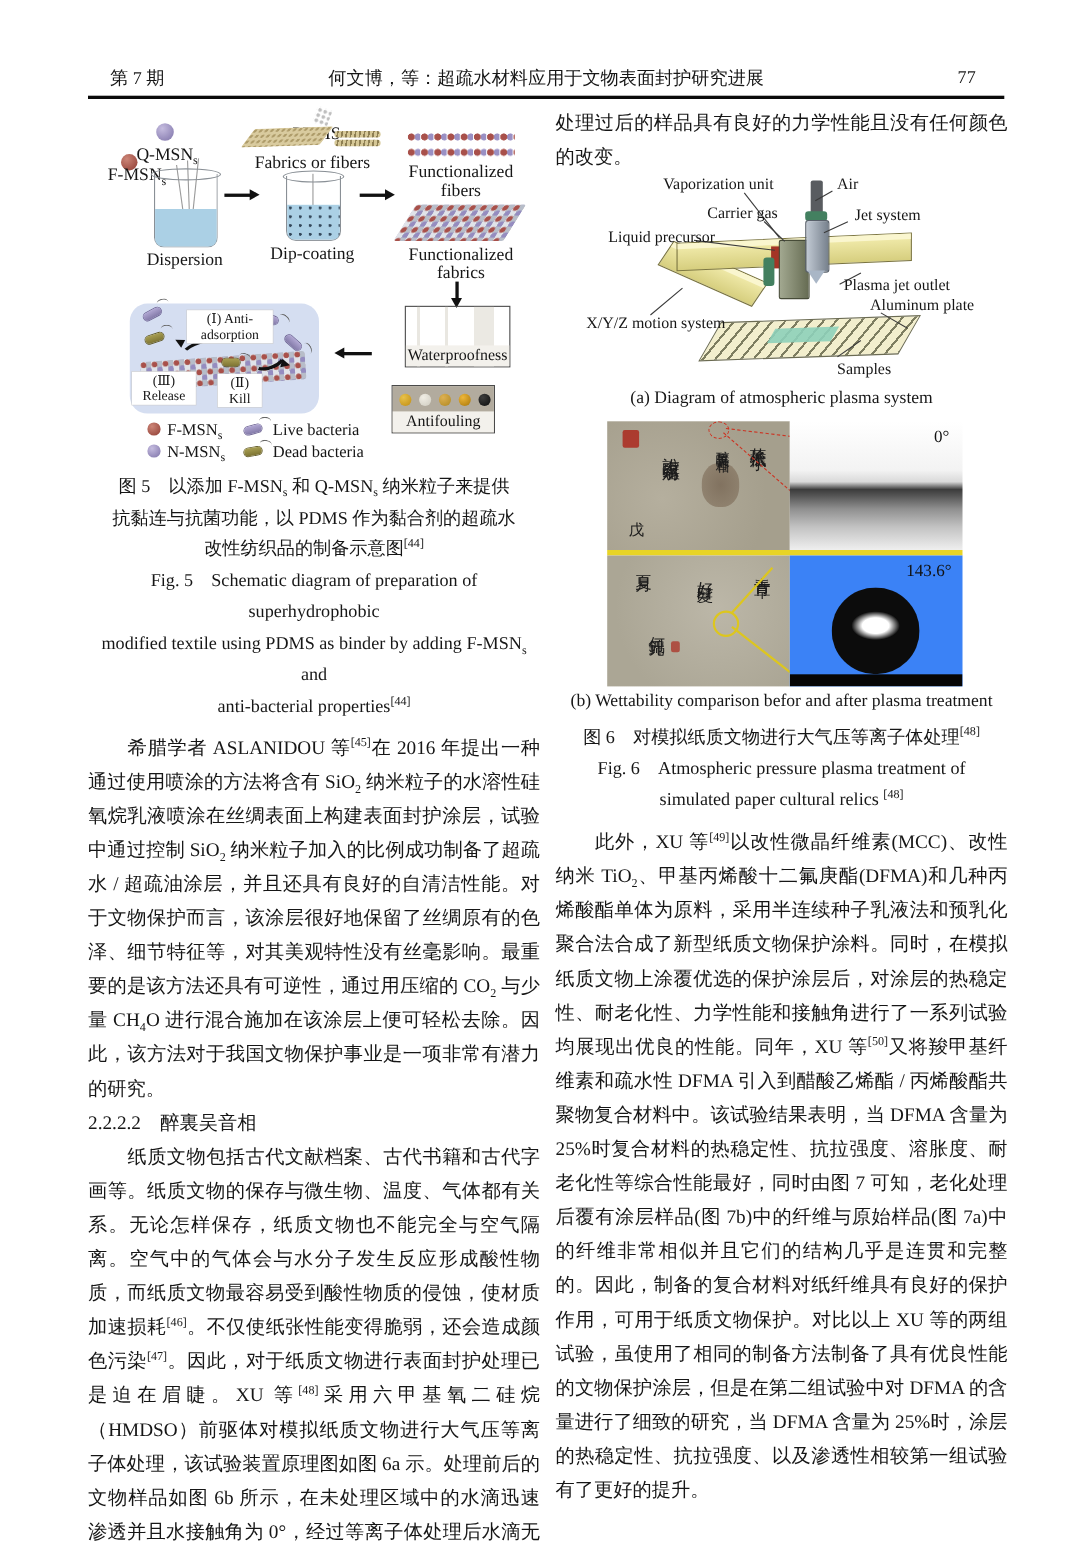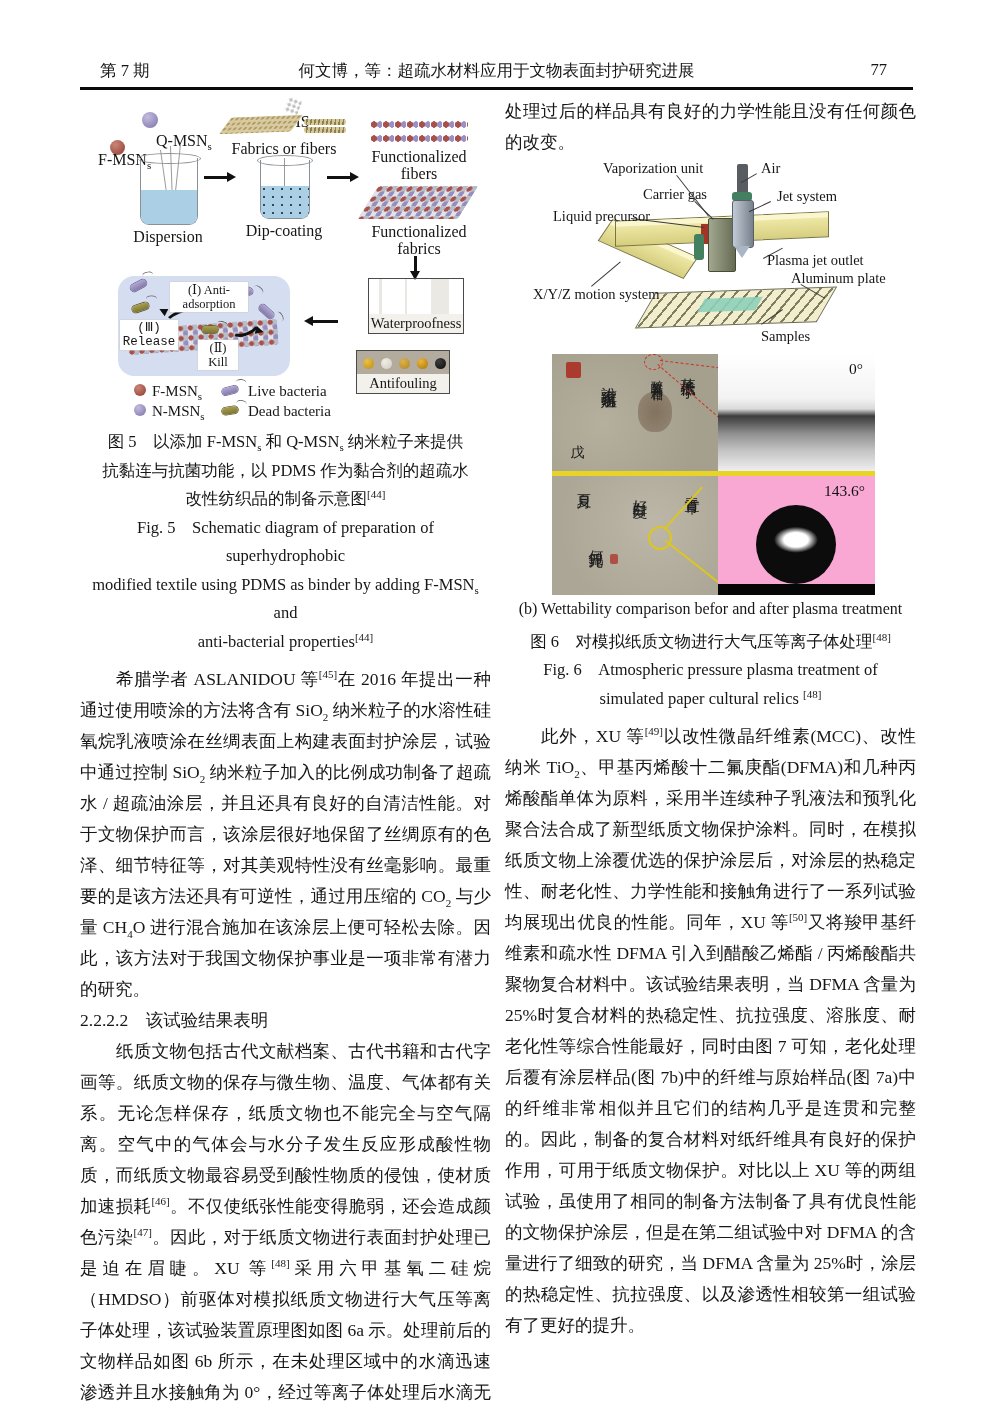--- a/index.html
+++ b/index.html
@@ -97,21 +97,21 @@
      border-right:8px solid transparent;border-top:12px solid #a9b6c6;}
   
   .fig6b{width:323px;height:241px;margin-left:47px;}
   .quad{position:absolute;overflow:hidden;}
   .q-tl{left:0;top:0;width:166px;height:117px;background:
      radial-gradient(circle at 30% 60%,#b5af9e,#a59f8d 70%);}
   .q-tr{left:166px;top:0;width:157px;height:117px;background:
      linear-gradient(180deg,#ffffff 0%,#f3f3f3 38%,#d9d9d9 47%,#3c3c3c 53%,#565656 58%,#8f8f8f 68%,#c2c2c2 82%,#efefef 100%);}
   .q-bl{left:0;top:122px;width:166px;height:119px;background:
      radial-gradient(circle at 60% 40%,#bcb7a8,#aba695 75%);}
-  .q-br{left:166px;top:122px;width:157px;height:119px;background:#f9a8d4;}
+  .q-br{left:166px;top:122px;width:157px;height:119px;background:#3b82f6;}
   .ydivider{position:absolute;left:0;top:117px;width:323px;height:5px;background:#e8d426;}
   .vtext{position:absolute;writing-mode:vertical-rl;text-orientation:upright;
      font-size:14px;letter-spacing:2px;color:#1b1b1b;font-family:"Liberation Serif",serif;}
   .seal{position:absolute;background:#ab3226;border-radius:2px;opacity:.92;}
   .stain{position:absolute;background:radial-gradient(#6f5c49,#8a7a66);border-radius:45%;opacity:.7;}
   .reddash{position:absolute;border:1.4px dashed #cc3322;border-radius:50%;}
   .reddash-line{position:absolute;border-top:1.3px dashed #cc3322;transform-origin:0 0;}
   .ycircle{position:absolute;border:2px solid #ddc61e;border-radius:50%;}
   .yline{position:absolute;border-top:2px solid #ddc61e;transform-origin:0 0;}
   .angle{position:absolute;font-size:15.5px;color:#111;}
@@ -133,21 +133,21 @@
   <div class="hdr-rule"></div>
 
   <div class="col col-left">
 
     <div class="fig fig5">
 
       <div class="sphere red" style="left:30px;top:44px;width:15px;height:15px;"></div>
       <div class="sphere purple" style="left:62px;top:16px;width:16px;height:16px;"></div>
       <div class="molec" style="left:206px;top:2px;"></div>
       <div class="flab" style="left:186px;top:17px;">PDMS</div>
-      <div class="flab" style="left:44px;top:36px;margin-left:32px;">Q-MSN<sub>s</sub></div>
+      <div class="flab" style="left:44px;top:36px;">Q-MSN<sub>s</sub></div>
       <div class="flab" style="left:18px;top:55px;">F-MSN<sub>s</sub></div>
 
       <div class="dropline" style="left:80px;top:54px;height:52px;transform:rotate(-8deg);"></div>
       <div class="dropline" style="left:90px;top:50px;height:56px;transform:rotate(-2deg);"></div>
       <div class="dropline" style="left:100px;top:48px;height:58px;transform:rotate(6deg);"></div>
 
       <div class="beaker" style="left:60px;top:62px;width:56px;height:66px;">
         <div class="liquid" style="height:34px;"></div>
       </div>
       <div class="flab ctr" style="left:28px;top:132px;width:120px;">Dispersion</div>
@@ -188,21 +188,21 @@
       <div class="bluebox" style="left:38px;top:180px;width:172px;height:100px;">
         <div class="weave" style="position:absolute;left:10px;top:48px;width:150px;height:26px;transform:rotate(-4deg);border-radius:3px;"></div>
         <div class="bact live" style="left:12px;top:6px;width:17px;height:7px;transform:rotate(-28deg);"></div>
         <div class="bact live" style="left:118px;top:10px;width:17px;height:7px;transform:rotate(22deg);"></div>
         <div class="bact live" style="left:140px;top:32px;width:17px;height:7px;transform:rotate(42deg);"></div>
         <div class="bact dead" style="left:14px;top:28px;width:17px;height:7px;transform:rotate(-18deg);"></div>
         <div class="bact dead" style="left:84px;top:50px;width:16px;height:7px;"></div>
         <div class="curvarrow" style="left:44px;top:30px;width:66px;height:28px;transform:rotate(-8deg);"></div>
         <div class="curvarrow" style="left:110px;top:40px;width:26px;height:14px;transform:rotate(160deg);"></div>
         <div class="chip" style="left:52px;top:6px;width:74px;">(Ⅰ) Anti-adsorption</div>
-        <div class="chip" style="left:2px;top:44px;width:54px;font-family:Liberation Mono, monospace;">(Ⅲ) Release</div>
+        <div class="chip" style="left:2px;top:62px;width:54px;">(Ⅲ) Release</div>
         <div class="chip" style="left:80px;top:64px;width:36px;">(Ⅱ) Kill</div>
       </div>
 
       <div class="legend-dot" style="left:54px;top:288px;background:radial-gradient(circle at 35% 30%,#cc8577,#8e3b32);"></div>
       <div class="flab" style="left:72px;top:286px;font-size:15px;">F-MSN<sub>s</sub></div>
       <div class="legend-dot" style="left:54px;top:308px;background:radial-gradient(circle at 35% 30%,#c5bcdf,#7d72a8);"></div>
       <div class="flab" style="left:72px;top:306px;font-size:15px;">N-MSN<sub>s</sub></div>
       <div class="bact live" style="left:142px;top:291px;width:16px;height:7px;transform:rotate(-15deg);"></div>
       <div class="flab" style="left:168px;top:286px;font-size:15px;">Live bacteria</div>
       <div class="bact dead" style="left:142px;top:311px;width:16px;height:7px;transform:rotate(-10deg);"></div>
@@ -220,21 +220,21 @@
     </div>
 
     <div class="cap">图 5　以添加 F-MSN<sub>s</sub> 和 Q-MSN<sub>s</sub> 纳米粒子来提供</div>
     <div class="cap">抗黏连与抗菌功能，以 PDMS 作为黏合剂的超疏水</div>
     <div class="cap">改性纺织品的制备示意图<sup>[44]</sup></div>
     <div class="cap">Fig. 5　Schematic diagram of preparation of superhydrophobic</div>
     <div class="cap">modified textile using PDMS as binder by adding F-MSN<sub>s</sub> and</div>
     <div class="cap" style="margin-bottom:8px;">anti-bacterial properties<sup>[44]</sup></div>
 
     <p class="para indent">希腊学者 ASLANIDOU 等<sup>[45]</sup>在 2016 年提出一种通过使用喷涂的方法将含有 SiO<sub>2</sub> 纳米粒子的水溶性硅氧烷乳液喷涂在丝绸表面上构建表面封护涂层，试验中通过控制 SiO<sub>2</sub> 纳米粒子加入的比例成功制备了超疏水 / 超疏油涂层，并且还具有良好的自清洁性能。对于文物保护而言，该涂层很好地保留了丝绸原有的色泽、细节特征等，对其美观特性没有丝毫影响。最重要的是该方法还具有可逆性，通过用压缩的 CO<sub>2</sub> 与少量 CH<sub>4</sub>O 进行混合施加在该涂层上便可轻松去除。因此，该方法对于我国文物保护事业是一项非常有潜力的研究。</p>
-    <p class="heading">2.2.2.2　该试验结果表明</p>
+    <p class="heading">2.2.2.2　醉裏吴音相</p>
     <p class="para indent">纸质文物包括古代文献档案、古代书籍和古代字画等。纸质文物的保存与微生物、温度、气体都有关系。无论怎样保存，纸质文物也不能完全与空气隔离。空气中的气体会与水分子发生反应形成酸性物质，而纸质文物最容易受到酸性物质的侵蚀，使材质加速损耗<sup>[46]</sup>。不仅使纸张性能变得脆弱，还会造成颜色污染<sup>[47]</sup>。因此，对于纸质文物进行表面封护处理已是迫在眉睫。XU 等<sup>[48]</sup>采用六甲基氧二硅烷（HMDSO）前驱体对模拟纸质文物进行大气压等离子体处理，该试验装置原理图如图 6a 示。处理前后的文物样品如图 6b 所示，在未处理区域中的水滴迅速渗透并且水接触角为 0°，经过等离子体处理后水滴无法被样品吸收并且水接触角被大幅增加至 143.6°，获得了良好的超疏水性能并且</p>
   </div>
 
   <div class="col col-right">
 
     <p class="para">处理过后的样品具有良好的力学性能且没有任何颜色的改变。</p>
 
     <div class="fig fig6a">
 
       <div class="beam" style="left:96px;top:78px;width:92px;height:24px;transform:rotate(24deg) skewX(-10deg);"></div>
@@ -264,20 +264,21 @@
       <div class="dlab" style="left:98px;top:2px;">Vaporization unit</div>
       <div class="dlab" style="left:256px;top:2px;">Air</div>
       <div class="dlab" style="left:138px;top:28px;">Carrier gas</div>
       <div class="dlab" style="left:272px;top:30px;">Jet system</div>
       <div class="dlab" style="left:48px;top:50px;">Liquid precursor</div>
       <div class="dlab" style="left:262px;top:94px;">Plasma jet outlet</div>
       <div class="dlab" style="left:286px;top:112px;">Aluminum plate</div>
       <div class="dlab" style="left:28px;top:128px;text-align:center;">X/Y/Z motion system</div>
       <div class="dlab" style="left:256px;top:170px;">Samples</div>
     </div>
+    <div class="cap" style="font-size:16px;">(a) Diagram of atmospheric plasma system</div>
 
     <div class="fig fig6b" style="margin-top:6px;">
       <div class="quad q-tl">
         <div class="seal" style="left:14px;top:8px;width:15px;height:16px;"></div>
         <div class="stain" style="left:86px;top:38px;width:34px;height:40px;"></div>
         <div class="vtext" style="left:126px;top:12px;font-size:15px;">茅檐低小</div>
         <div class="vtext" style="left:96px;top:16px;font-size:12.5px;">醉裏吴音相</div>
         <div class="vtext" style="left:46px;top:20px;font-size:16px;">誰家翁媪</div>
         <div class="vtext" style="left:16px;top:80px;font-size:14px;">戊</div>
         <div class="reddash" style="left:92px;top:0px;width:17px;height:14px;"></div>

